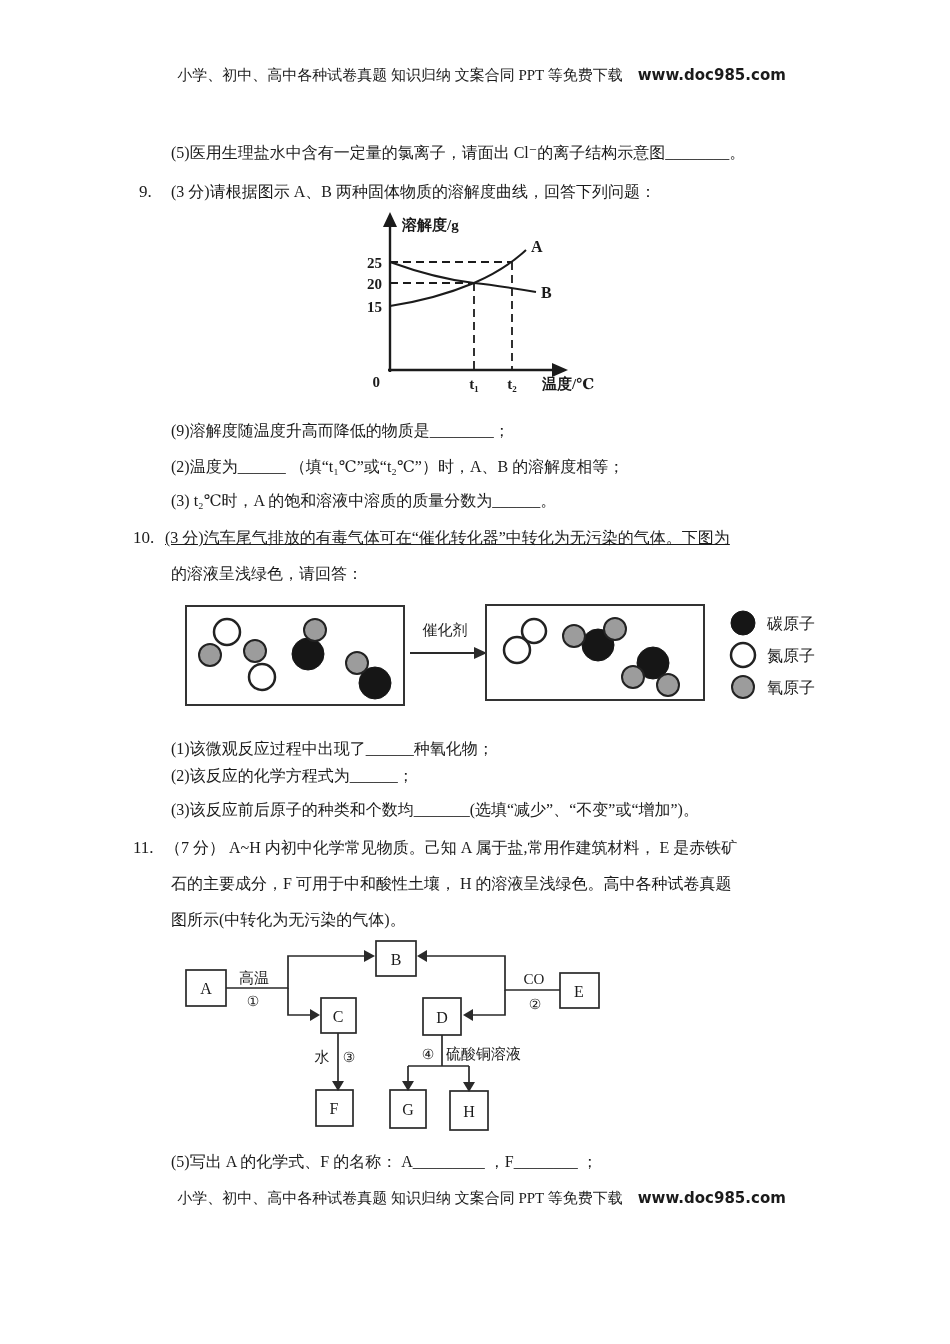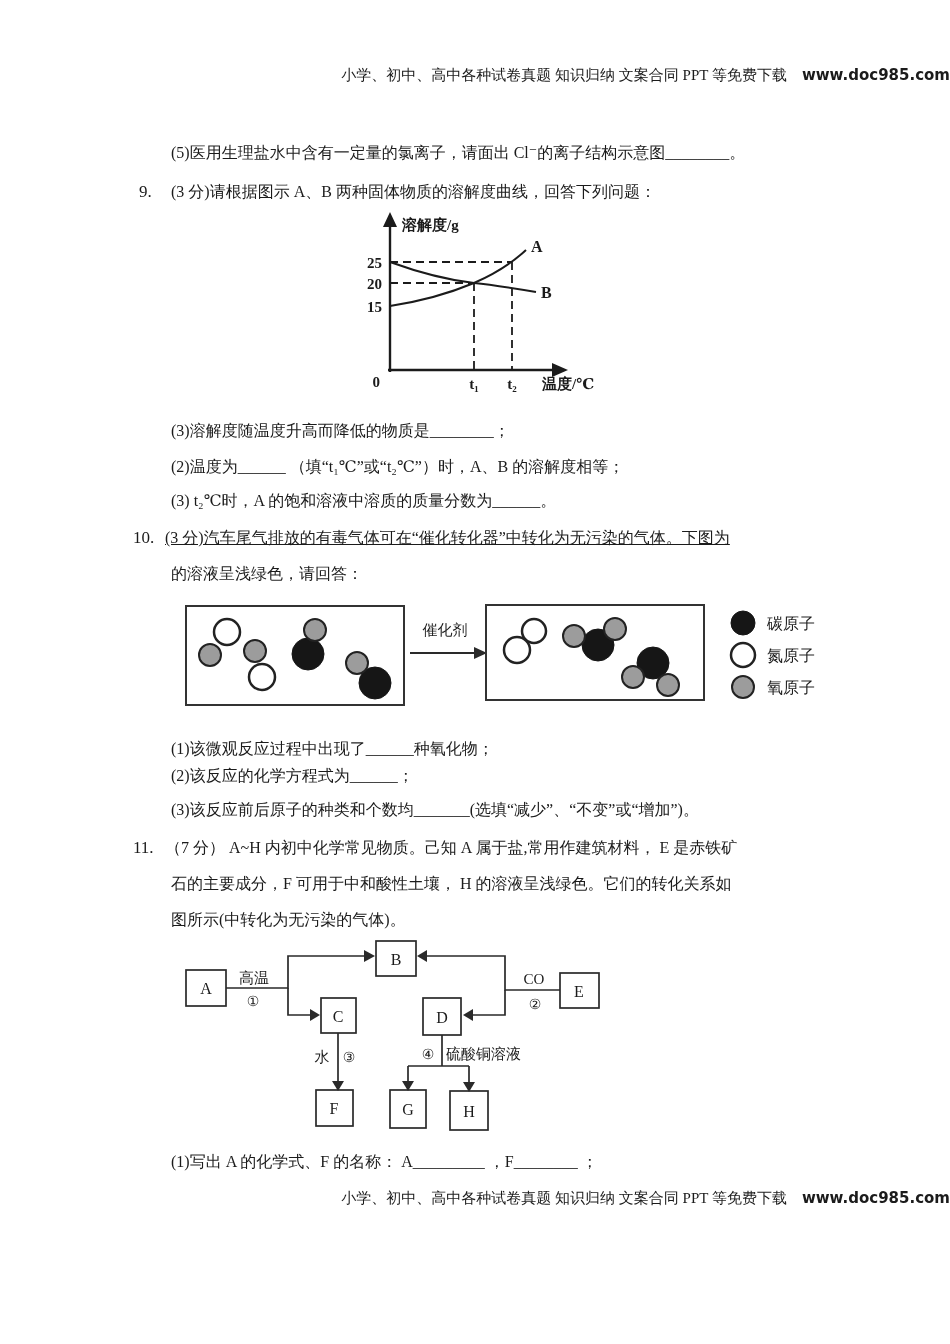--- a/index.html
+++ b/index.html
@@ -4,21 +4,21 @@
 <style>
   html,body{margin:0;padding:0;}
   body{
     width:950px;height:1344px;background:#ffffff;position:relative;
     font-family:"Liberation Serif","DejaVu Serif",serif;color:#1b1b1b;
     overflow:hidden;
   }
   .abs{position:absolute;white-space:nowrap;}
   .t{font-size:16px;line-height:20px;}
   .num{font-size:17px;}
-  .hdr{left:13px;right:0;text-align:right;font-size:15px;}
+  .hdr{left:13px;right:0;text-align:center;font-size:15px;}
   .url{font-family:"DejaVu Sans","Liberation Sans",sans-serif;font-weight:700;font-size:15px;}
   svg{display:block;}
   svg text{font-family:"Liberation Serif","DejaVu Serif",serif;fill:#1b1b1b;}
   .ax{stroke:#1b1b1b;stroke-width:2.4;}
   .axf{fill:#1b1b1b;}
   .dash{stroke:#1b1b1b;stroke-width:1.8;fill:none;stroke-dasharray:8 5;}
   .curve{stroke:#1b1b1b;stroke-width:2;fill:none;}
   .blbl{font-weight:bold;font-size:15px;}
   .blbl2{font-weight:bold;font-size:16px;}
   .box{fill:none;stroke:#2a2a2a;stroke-width:1.7;}
@@ -70,21 +70,21 @@
     <text class="blbl" x="54" y="58" text-anchor="end">25</text>
     <text class="blbl" x="54" y="79" text-anchor="end">20</text>
     <text class="blbl" x="54" y="102" text-anchor="end">15</text>
     <text class="blbl" x="52" y="177" text-anchor="end">0</text>
     <text class="blbl" x="146" y="179" text-anchor="middle">t₁</text>
     <text class="blbl" x="184" y="179" text-anchor="middle">t₂</text>
     <text class="blbl2" x="203" y="42">A</text>
     <text class="blbl2" x="213" y="88">B</text>
   </svg>
 
-  <div class="abs t" style="left:171px;top:421px;">(3)溶解度随温度升高而降低的物质是________；</div>
+  <div class="abs t" style="left:171px;top:421px;">(9)溶解度随温度升高而降低的物质是________；</div>
   <div class="abs t" style="left:171px;top:457px;">(2)温度为______  （填“t₁℃”或“t₂℃”）时，A、B 的溶解度相等；</div>
   <div class="abs t" style="left:171px;top:491px;">(3)  t₂℃时，A 的饱和溶液中溶质的质量分数为______。</div>
 
   <div class="abs num" style="left:133px;top:528px;">10.</div>
   <div class="abs t" style="left:165px;top:528px;text-decoration:underline;">(3 分)汽车尾气排放的有毒气体可在“催化转化器”中转化为无污染的气体。下图为</div>
   <div class="abs t" style="left:171px;top:564px;">的溶液呈浅绿色，请回答：</div>
 
   <svg class="abs" style="left:183px;top:598px;" width="670" height="115" viewBox="0 0 670 115">
     <rect class="mbox" x="3" y="8" width="218" height="99"></rect>
     <g>
@@ -136,21 +136,21 @@
       <text class="leglbl" x="584" y="95">氧原子</text>
     </g>
   </svg>
 
   <div class="abs t" style="left:171px;top:730px;margin-top:9px;">(1)该微观反应过程中出现了______种氧化物；</div>
   <div class="abs t" style="left:171px;top:766px;">(2)该反应的化学方程式为______；</div>
   <div class="abs t" style="left:171px;top:800px;">(3)该反应前后原子的种类和个数均_______(选填“减少”、“不变”或“增加”)。</div>
 
   <div class="abs num" style="left:133px;top:838px;">11.</div>
   <div class="abs t" style="left:165px;top:838px;">（7 分）  A~H 内初中化学常见物质。己知 A 属于盐,常用作建筑材料，  E 是赤铁矿</div>
-  <div class="abs t" style="left:171px;top:874px;">石的主要成分，F 可用于中和酸性土壤，  H  的溶液呈浅绿色。它们的转化关系如</div>
+  <div class="abs t" style="left:171px;top:874px;">石的主要成分，F 可用于中和酸性土壤，  H  的溶液呈浅绿色。高中各种试卷真题</div>
   <div class="abs t" style="left:171px;top:910px;">图所示(中转化为无污染的气体)。</div>
 
   <svg class="abs" style="left:163px;top:938px;" width="460" height="205" viewBox="0 0 460 205">
 
     <g>
       <path class="fline" d="M63,50 H125 V18 H203"></path>
       <polygon class="fhead" points="201,12 212,18 201,24"></polygon>
       <path class="fline" d="M125,50 V77 H149"></path>
       <polygon class="fhead" points="147,71 157,77 147,83"></polygon>
       <path class="fline" d="M397,52 H342 V18 H262"></path>
@@ -184,21 +184,21 @@
     <text class="flabel" x="91" y="45" text-anchor="middle">高温</text>
     <text class="fnum" x="90" y="68" text-anchor="middle">①</text>
     <text class="flabel" x="371" y="46" text-anchor="middle">CO</text>
     <text class="fnum" x="372" y="71" text-anchor="middle">②</text>
     <text class="flabel" x="159" y="124" text-anchor="middle">水</text>
     <text class="fnum" x="186" y="124" text-anchor="middle">③</text>
     <text class="fnum" x="265" y="121" text-anchor="middle">④</text>
     <text class="flabel" x="283" y="121">硫酸铜溶液</text>
   </svg>
 
-  <div class="abs t" style="left:171px;top:1152px;">(1)写出 A 的化学式、F 的名称：  A_________ ，F________ ；</div>
+  <div class="abs t" style="left:171px;top:1152px;">(5)写出 A 的化学式、F 的名称：  A_________ ，F________ ；</div>
 
   <div class="abs hdr" style="top:1189px;">
     <span>小学、初中、高中各种试卷真题 知识归纳 文案合同 PPT 等免费下载</span>
     <span>&nbsp;&nbsp;</span>
     <span class="url">www.doc985.com</span>
   </div>
 
 </div>
 
 </body></html>

